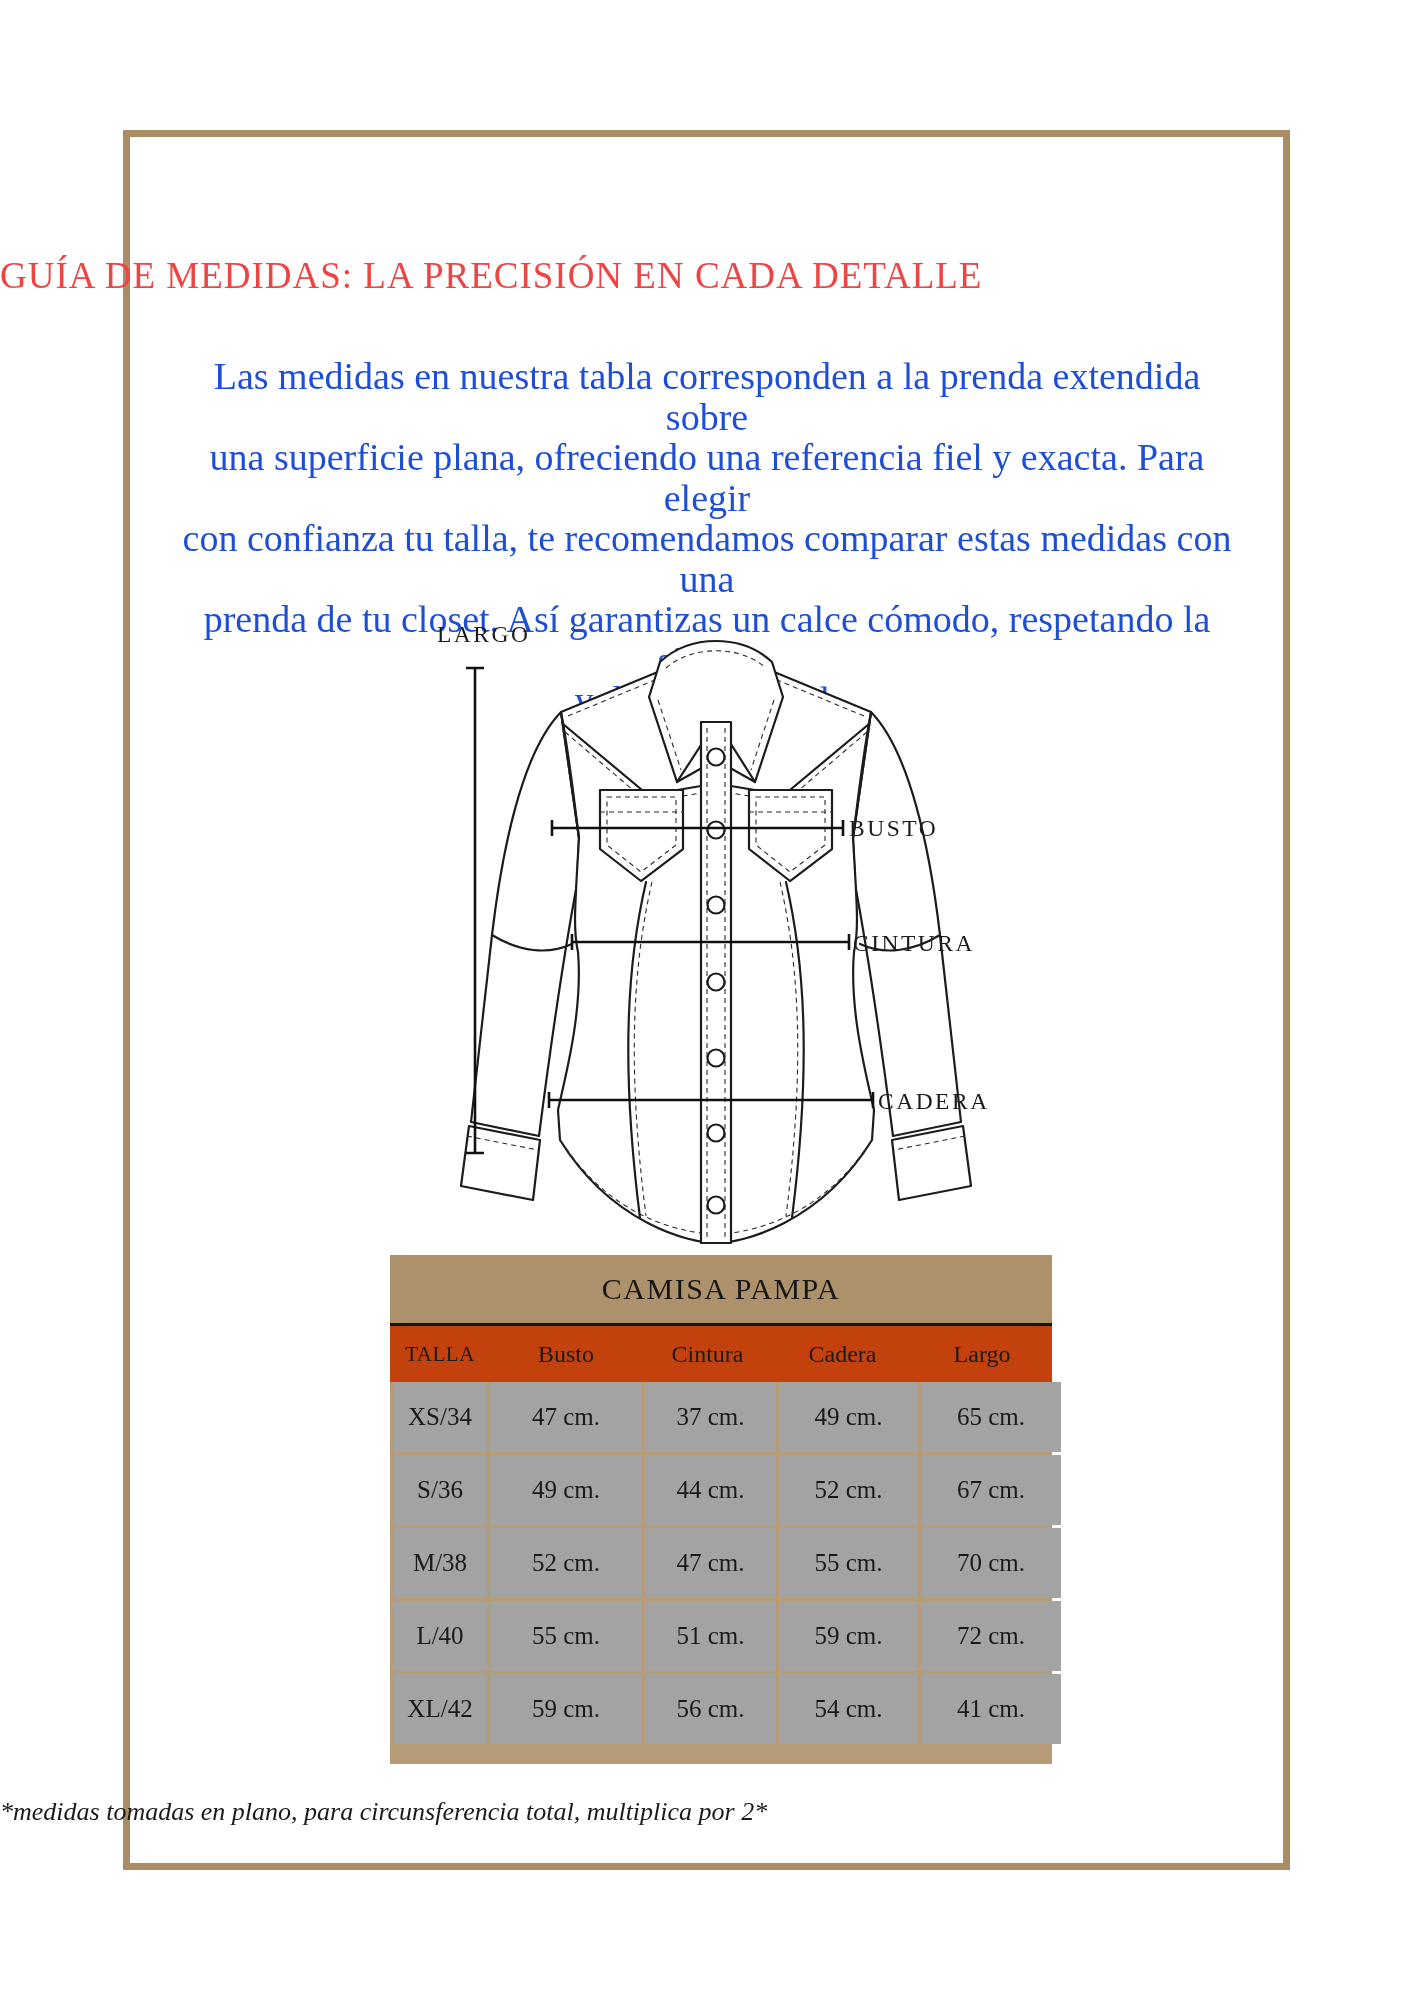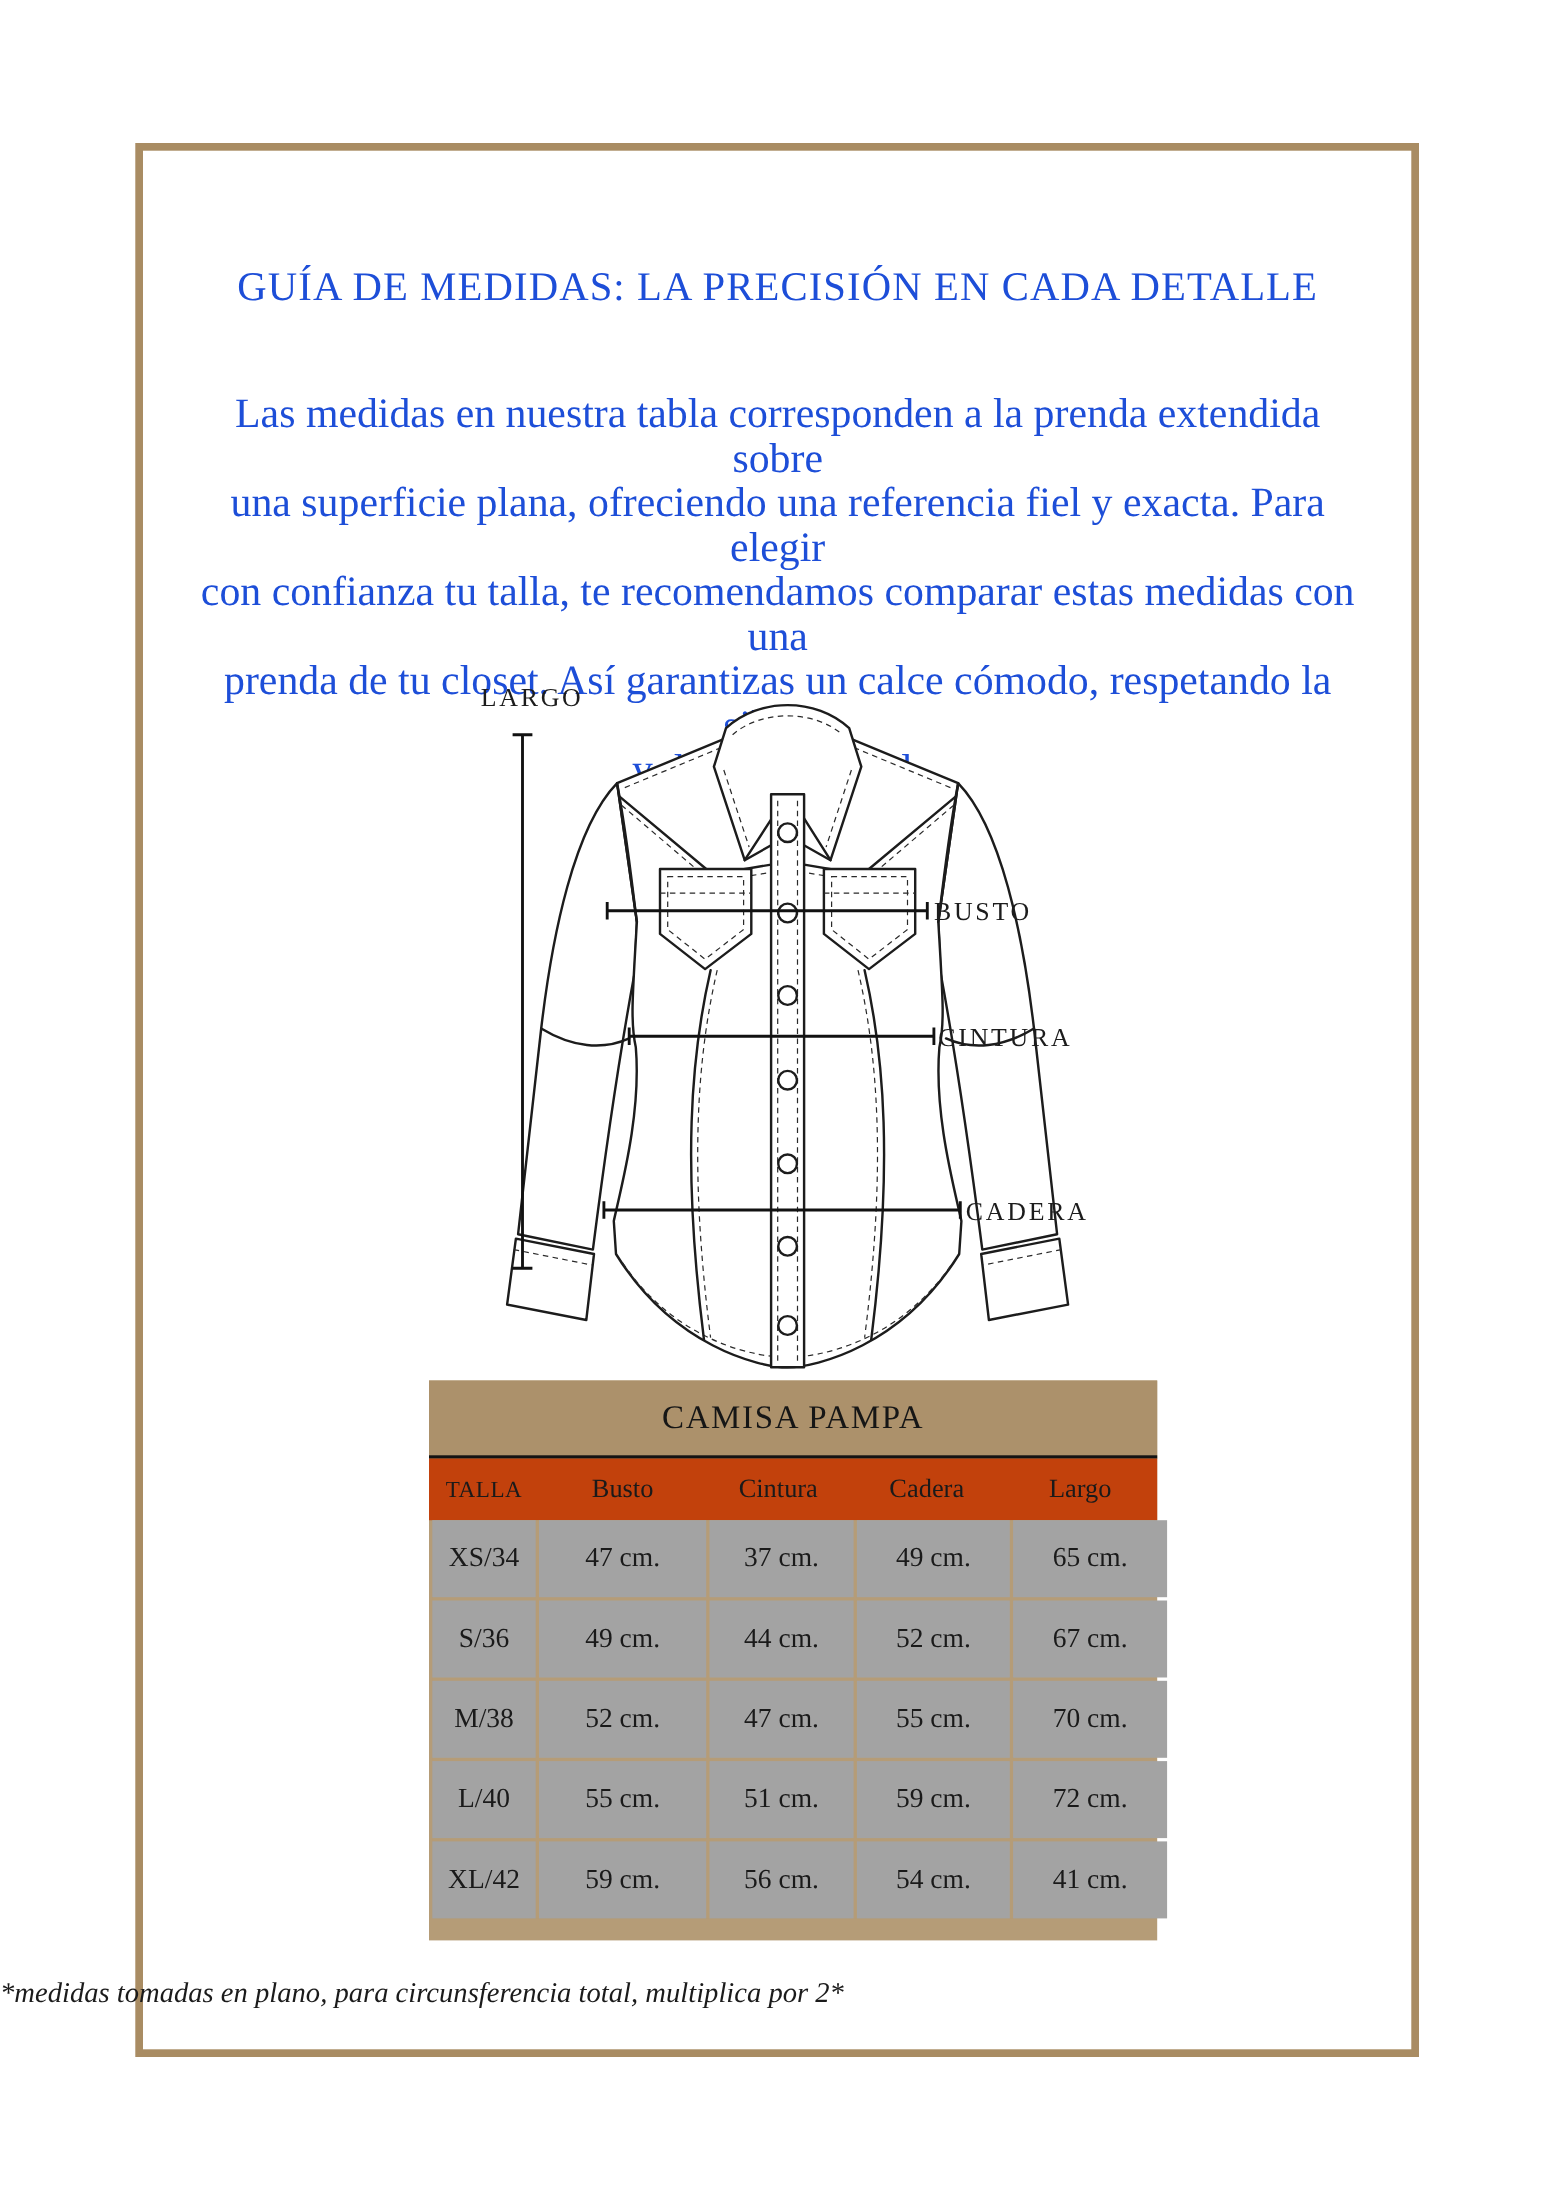--- a/index.html
+++ b/index.html
@@ -5,23 +5,23 @@
   html,body{margin:0;padding:0;background:#ffffff;}
   .page{
     position:relative;width:1414px;height:2000px;background:#ffffff;
     font-family:"Liberation Serif", serif;color:#1c1c1c;overflow:hidden;
   }
   .frame{
     position:absolute;left:123px;top:130px;width:1167px;height:1740px;
     border:7px solid #a98c63;box-sizing:border-box;
   }
   .title{
-    position:absolute;left:0;right:0;top:240px;margin:0;
-    text-align:center;font-size:37px;font-weight:normal;
-    letter-spacing:1px;color:#1d4ed8;
+    position:absolute;left:0;right:0;top:254px;margin:0;
+    text-align:left;font-size:37px;font-weight:normal;
+    letter-spacing:1px;color:#ef4444;
   }
   .intro{
     position:absolute;left:177px;width:1060px;top:356px;margin:0;
     text-align:center;font-size:38px;line-height:40.5px;
     white-space:pre-line;color:#1d4ed8;
   }
   .diagram{position:absolute;left:420px;top:600px;width:660px;height:680px;}
   .size-table{
     position:absolute;left:390px;top:1255px;width:662px;
     background:#b59c77;box-sizing:border-box;padding:0 3px 20px 3px;

